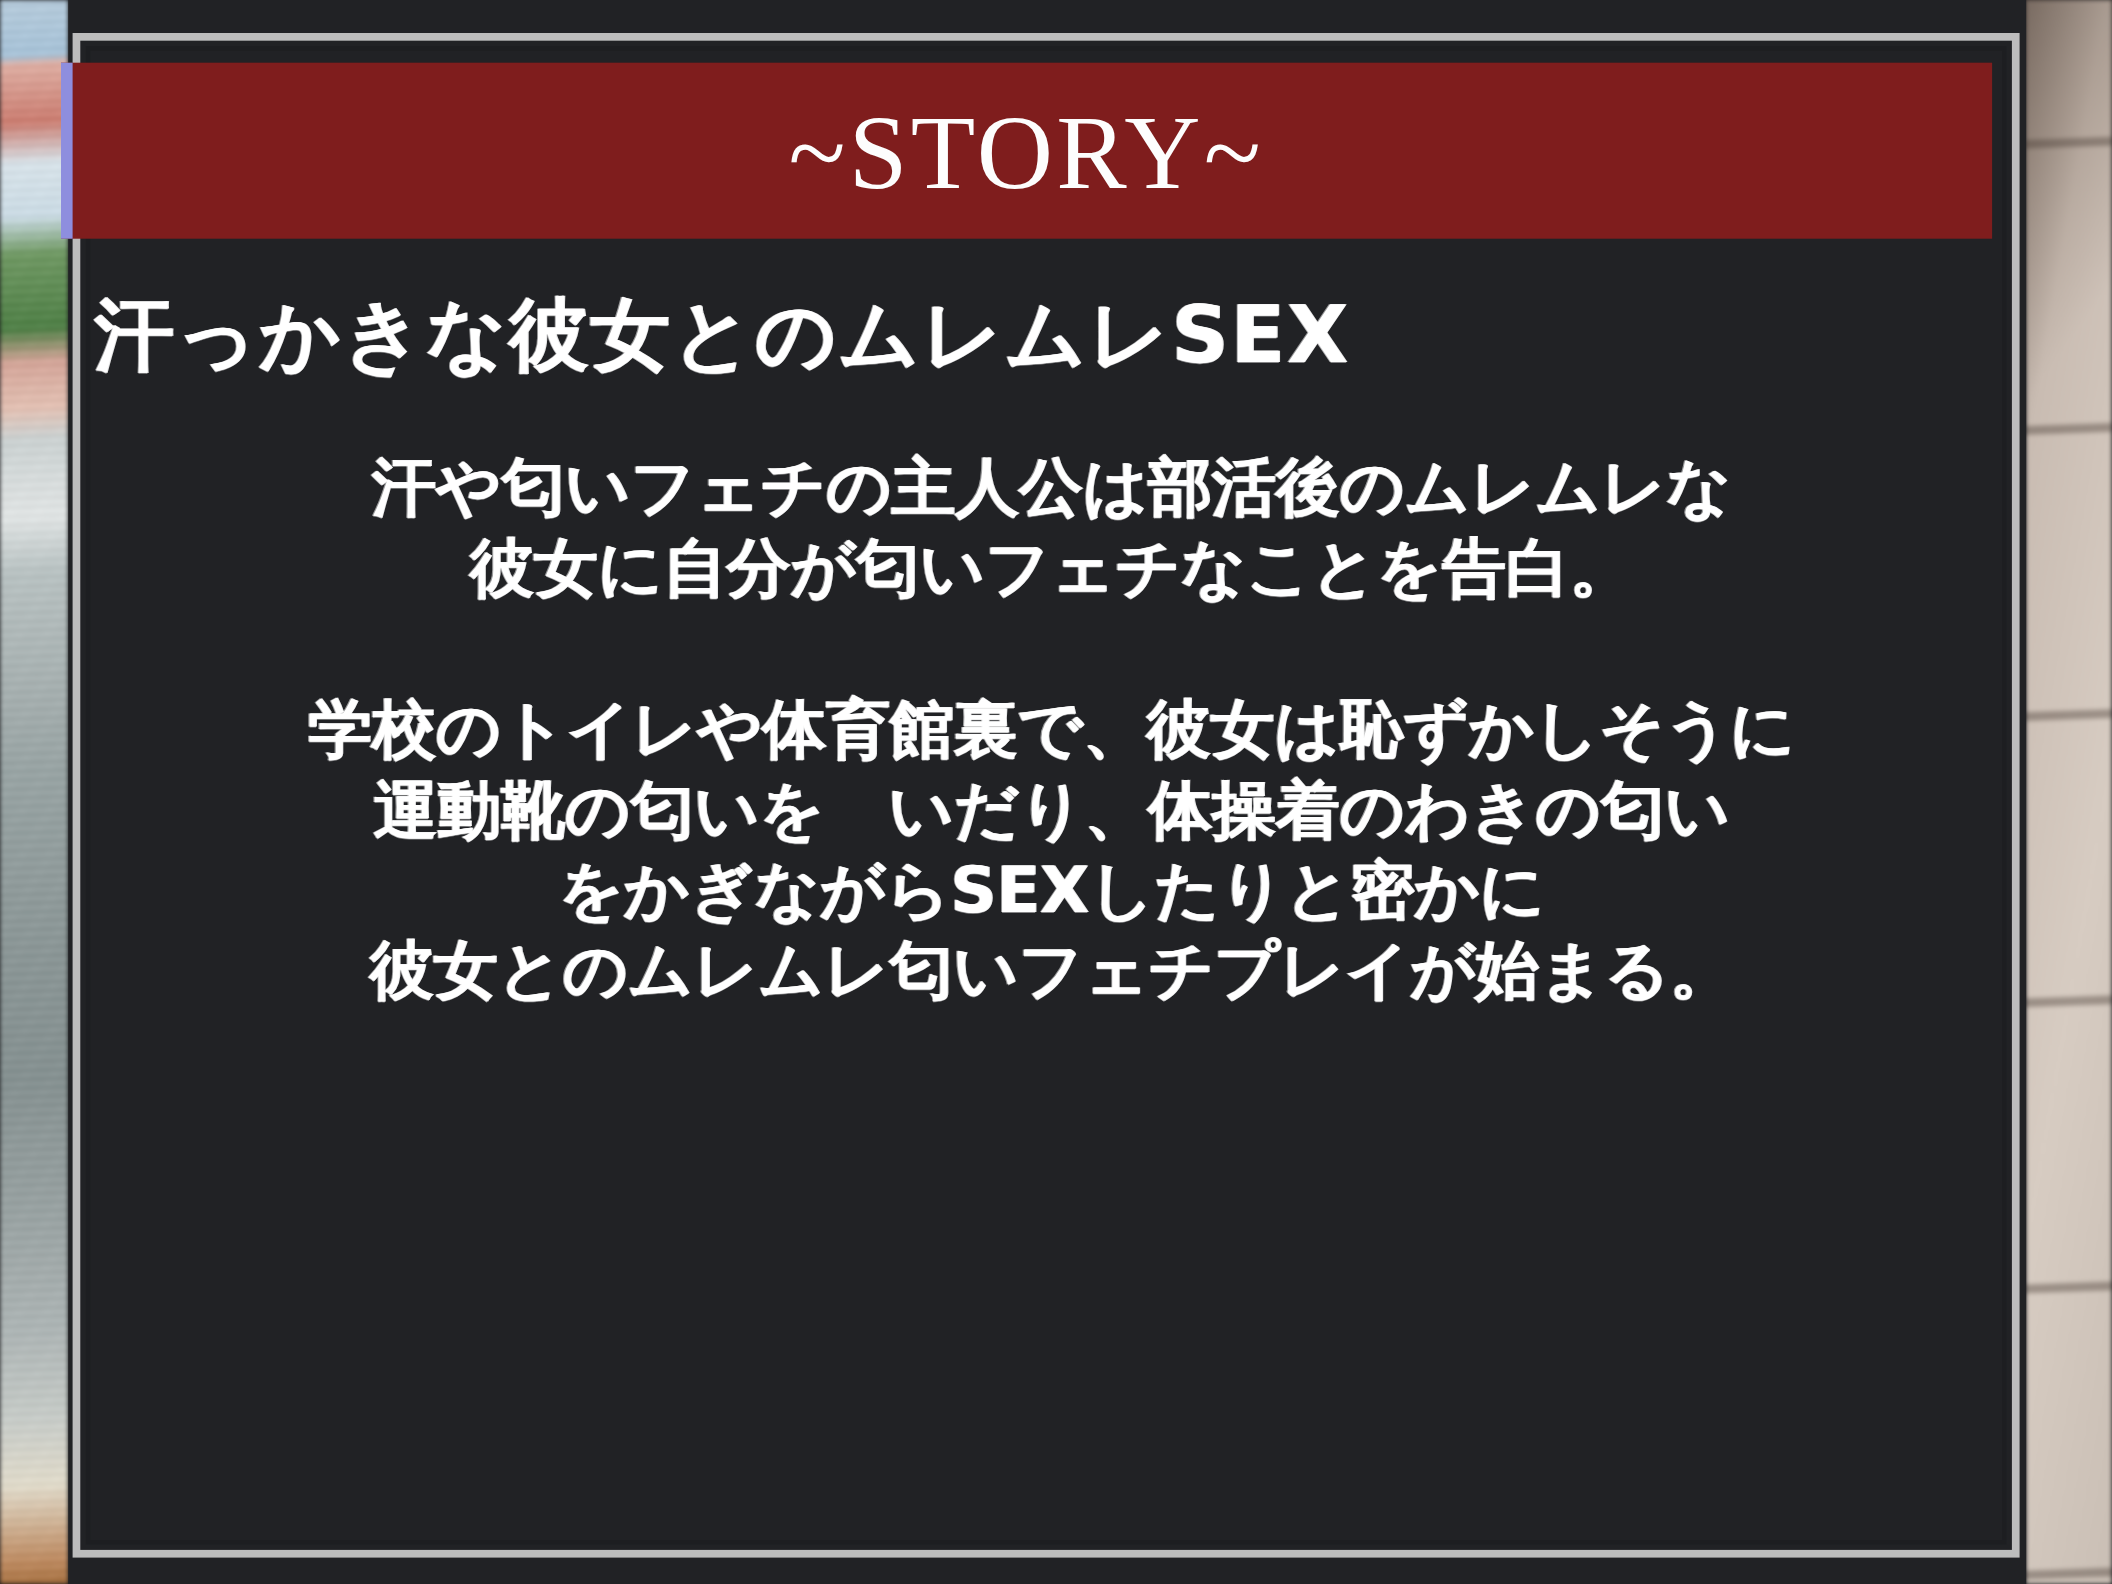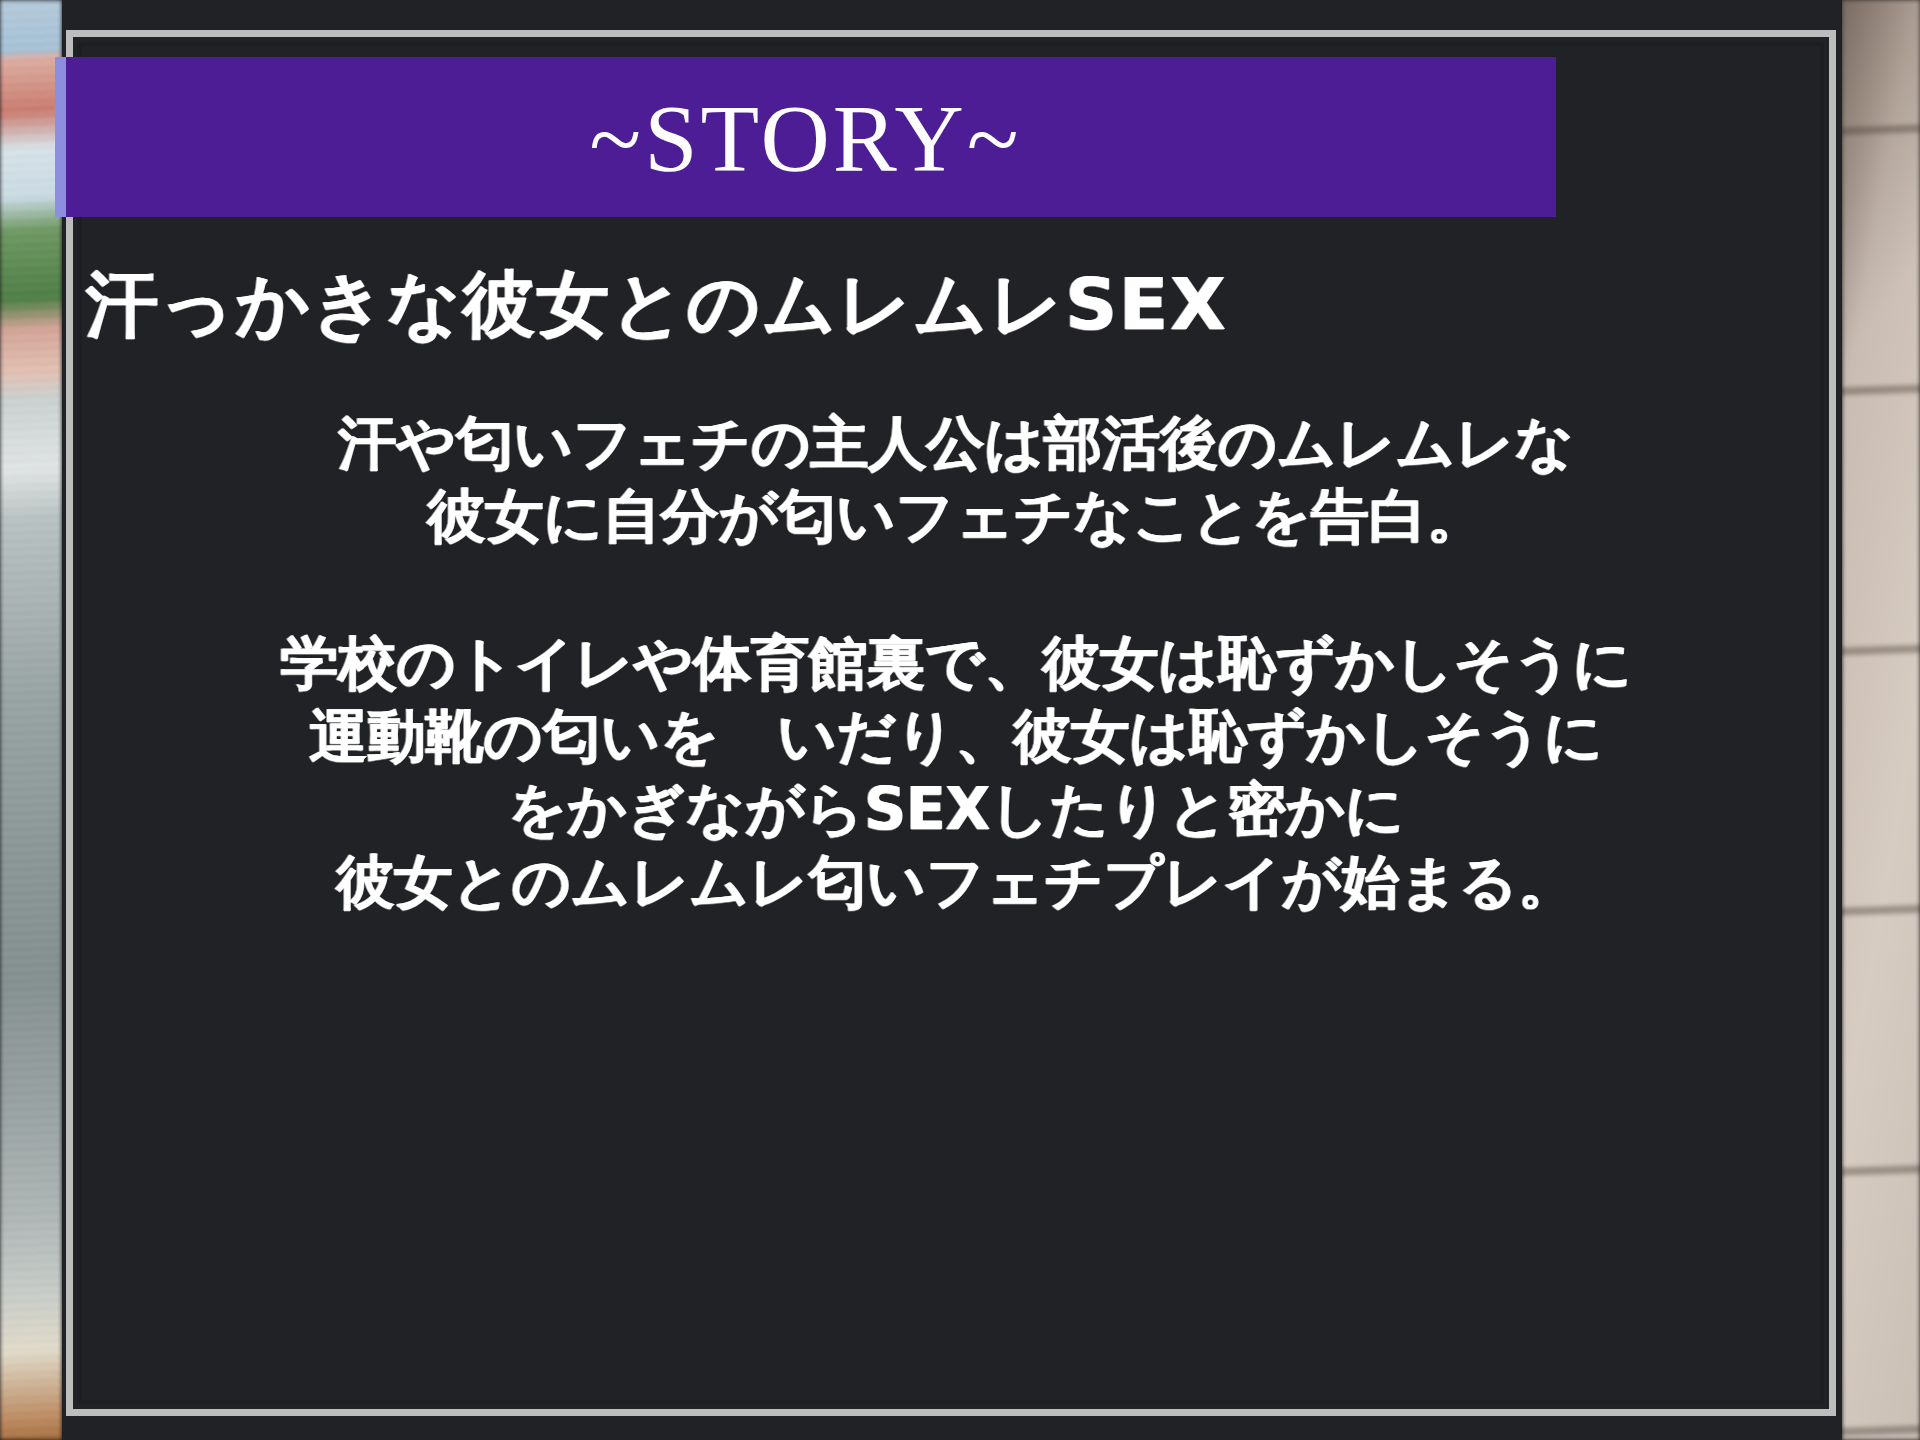--- a/index.html
+++ b/index.html
@@ -108,23 +108,23 @@
     inset: 5px;
     border: 4px solid #1d1e21;
     box-sizing: border-box;
   }
 
   
   .banner {
     position: absolute;
     left: 55px;
     top: 57px;
-    width: 1501px;
+    width: 1756px;
     height: 160px;
-    background: #4c1d95;
+    background: #7f1d1d;
     display: flex;
     align-items: center;
     justify-content: center;
     overflow: visible;
   }
   .banner-edge {
     position: absolute;
     left: 0;
     top: 0;
     width: 11px;
@@ -216,21 +216,21 @@
 
       <p class="para jp-rough">
         <span class="line">汗や匂いフェチの主人公は部活後のムレムレな</span>
         <span class="line">彼女に自分が匂いフェチなことを告白。</span>
       </p>
 
       <div class="para-gap"></div>
 
       <p class="para jp-rough">
         <span class="line">学校のトイレや体育館裏で、彼女は恥ずかしそうに</span>
-        <span class="line">運動靴の匂いを　いだり、彼女は恥ずかしそうに</span>
+        <span class="line">運動靴の匂いを　いだり、体操着のわきの匂い</span>
         <span class="line">をかぎながらSEXしたりと密かに</span>
         <span class="line">彼女とのムレムレ匂いフェチプレイが始まる。</span>
       </p>
 
     </div>
   </div>
 
 </div>
 
 </body></html>

